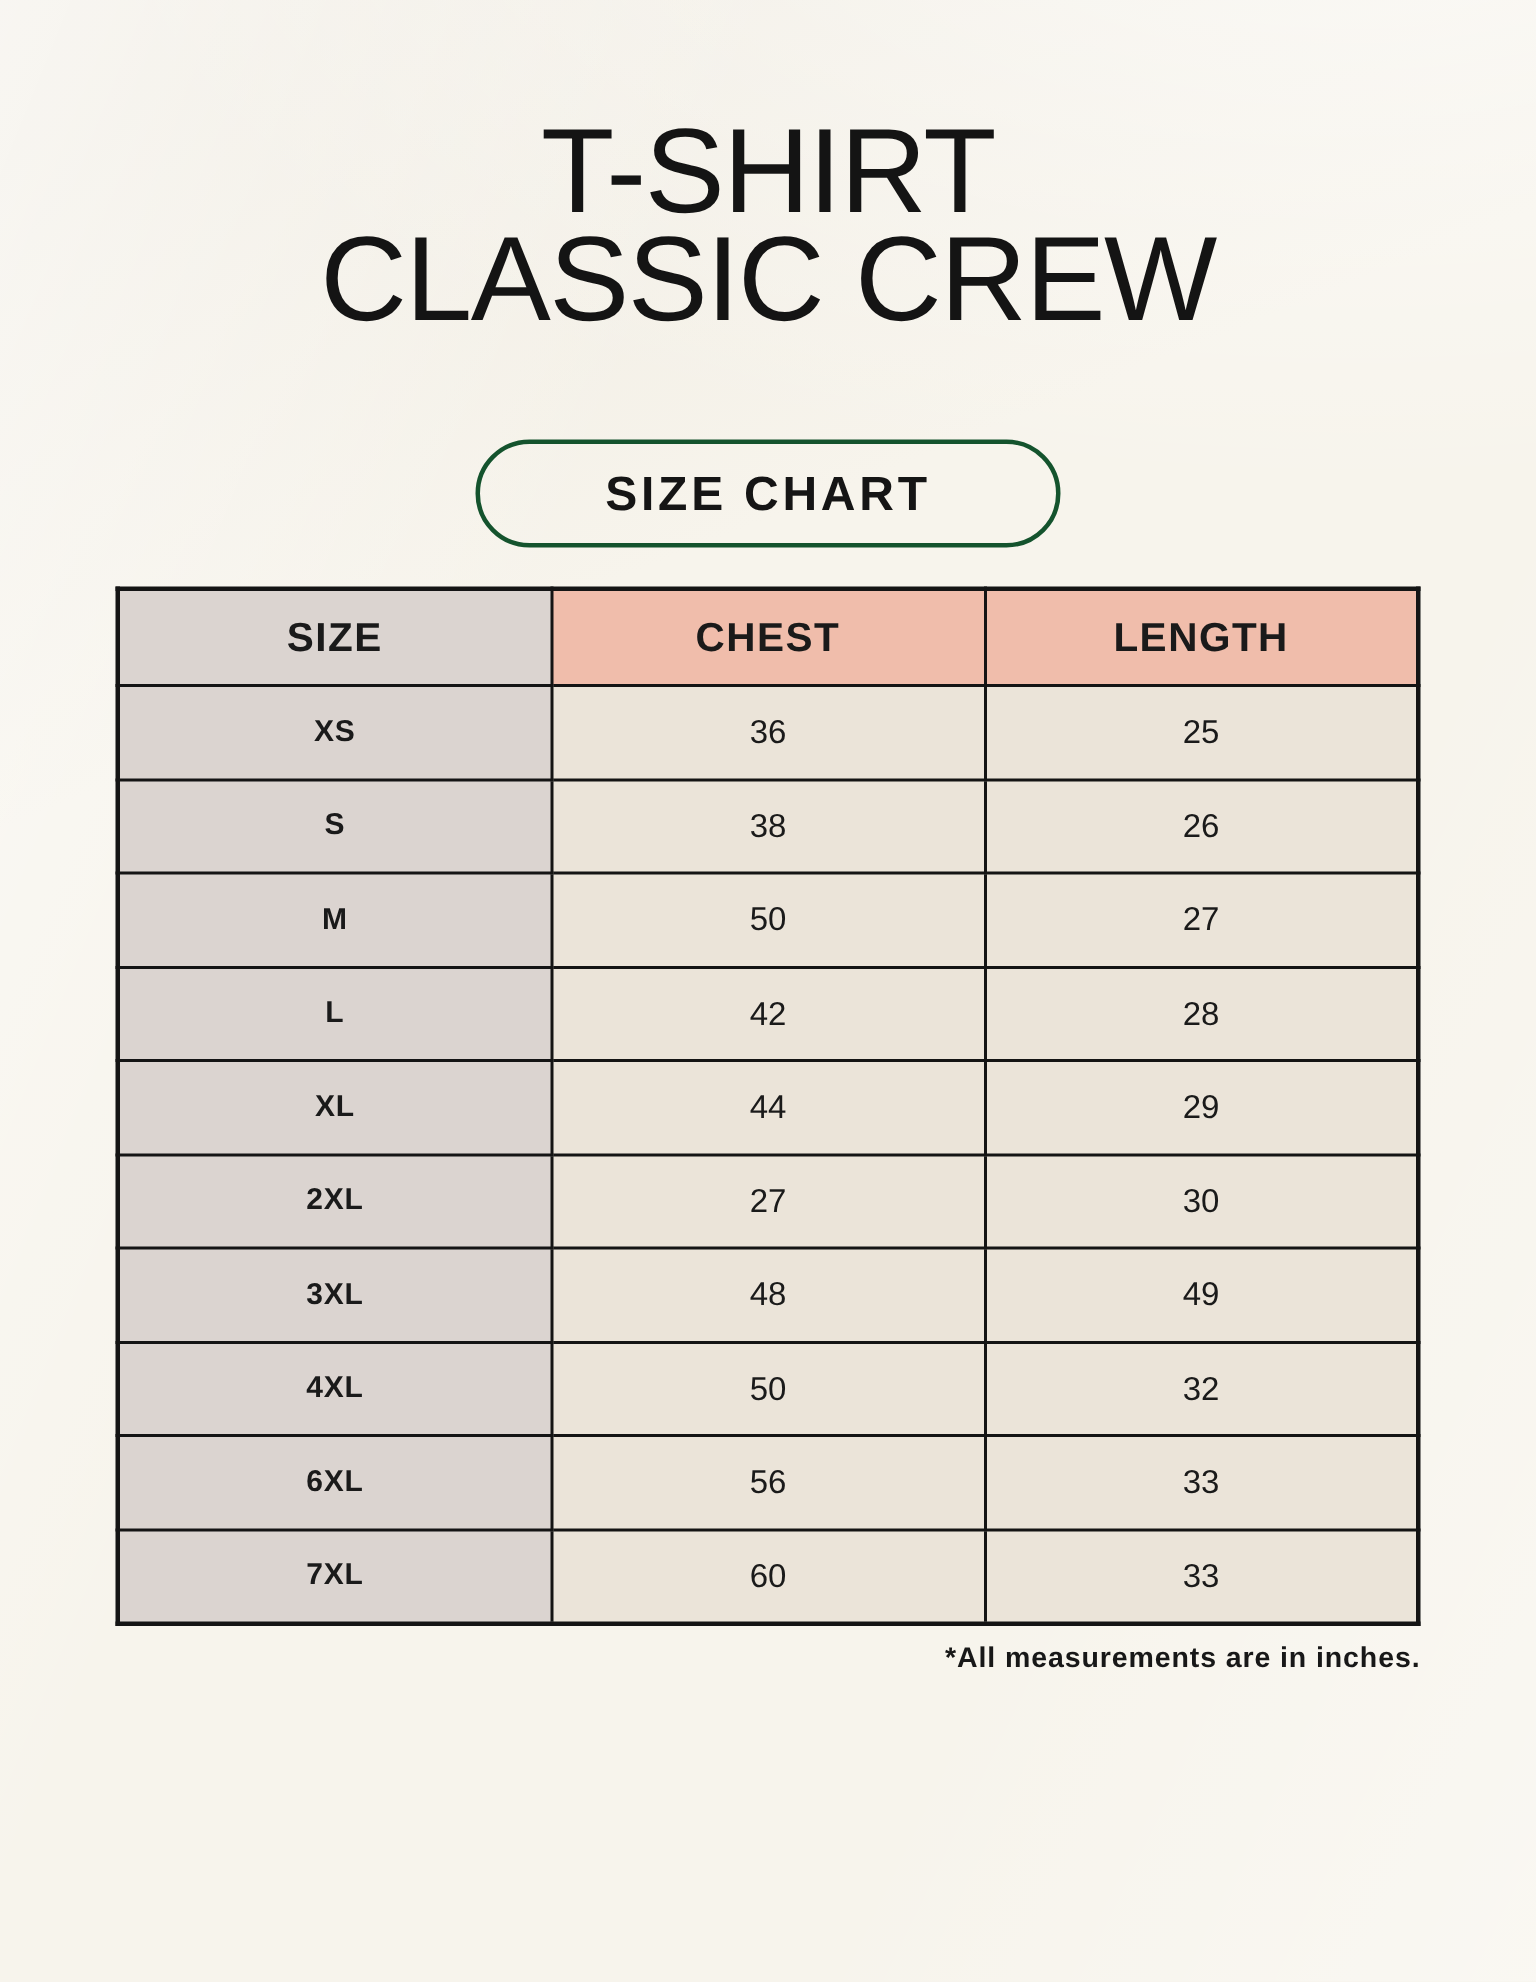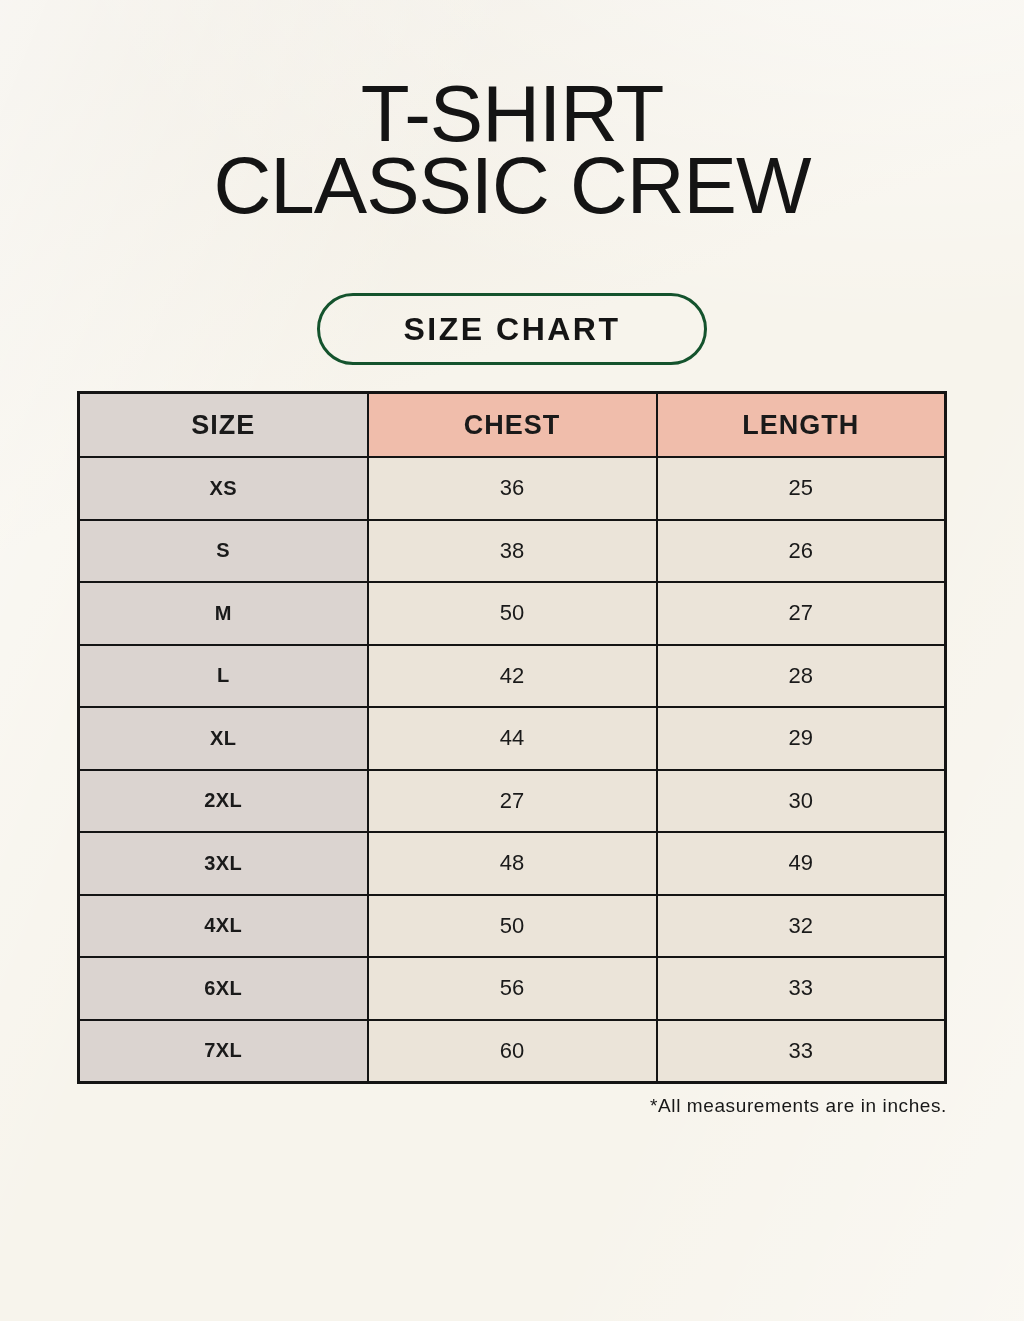--- a/index.html
+++ b/index.html
@@ -85,21 +85,21 @@
     font-size: 20px;
     font-weight: 700;
     letter-spacing: 0.5px;
     background: var(--sizeColBg, #dbd4d0);
   }
   .footnote {
     width: 870px;
     margin: 11px auto 4px auto;
     text-align: right;
     font-size: 19px;
-    font-weight: 400;
+    font-weight: 700;
     letter-spacing: 0.6px;
     color: #181818;
   }
 </style>
 </head>
 <body>
 
 <div class="page">
 
   <h1 class="title">

